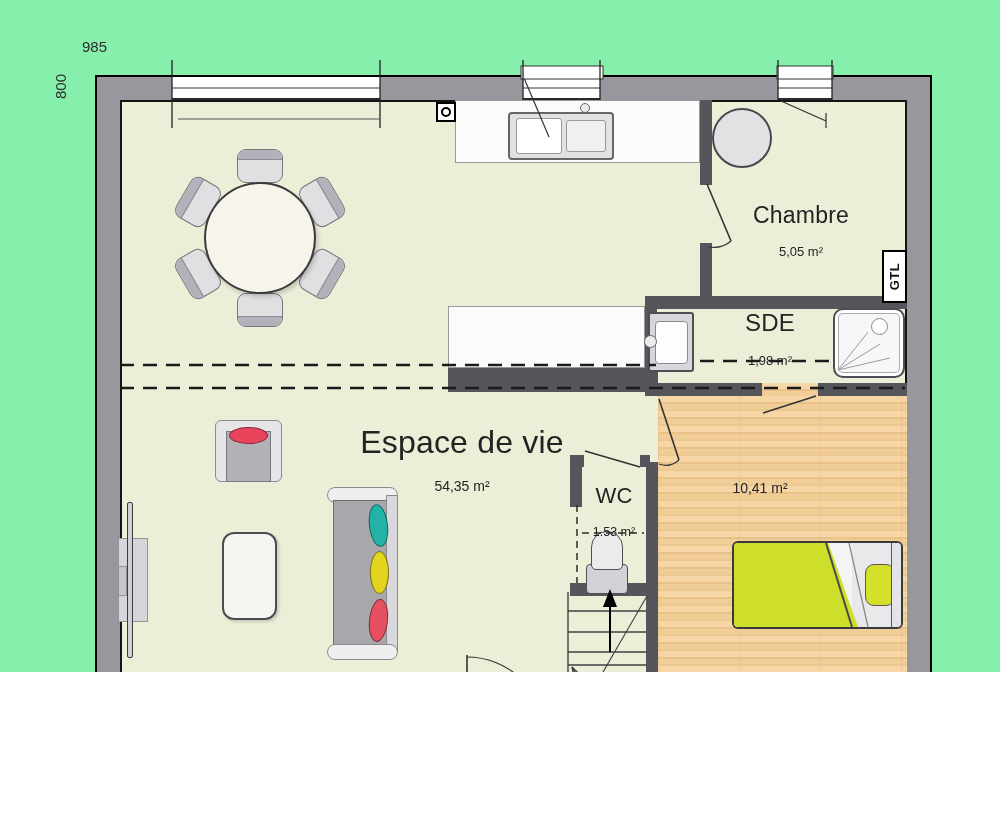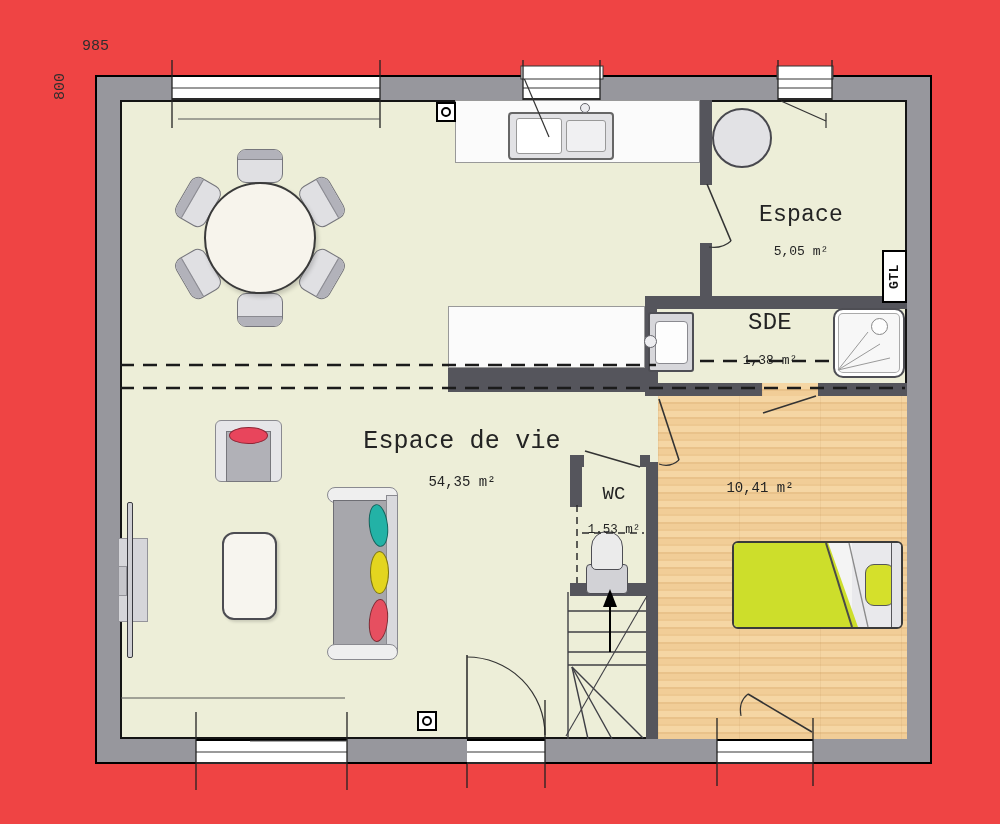--- a/index.html
+++ b/index.html
@@ -1,17 +1,17 @@
 <!DOCTYPE html>
 <html><head>
 <meta charset="utf-8">
 <style>
   html,body{margin:0;padding:0;background:#fff;}
-  #plan{position:relative;width:1000px;height:824px;background:#ef4444;
-        font-family:Liberation Mono, monospace;overflow:hidden;}
+  #plan{position:relative;width:1000px;height:672px;background:#86efac;
+        font-family:Liberation Sans, sans-serif;overflow:hidden;}
   
   .ext-wall{position:absolute;left:95px;top:75px;width:837px;height:689px;
             background:#97979d;border:2px solid #000;box-sizing:border-box;}
   .floor{position:absolute;left:120px;top:100px;width:787px;height:639px;
          background:#edeed8;border:2px solid #141414;box-sizing:border-box;}
   .wood{position:absolute;background:
         repeating-linear-gradient(90deg,rgba(165,115,60,.10) 0 1px,transparent 1px 81px),
         repeating-linear-gradient(0deg,#f1cd97 0px,#f1cd97 5px,#e9c28a 5px,#e9c28a 7px,#f5d6a4 7px,#f5d6a4 13px,#edc891 13px,#edc891 15px);}
   .wall{position:absolute;background:#55555c;}
   
@@ -229,32 +229,32 @@
       <line x1="849" y1="543" x2="868" y2="627" stroke="#8a8a8a" stroke-width="1.3"></line>
     </g>
     <g stroke="#9a9a9a" stroke-width="1">
       <line x1="838" y1="370" x2="868" y2="332"></line>
       <line x1="838" y1="370" x2="880" y2="344"></line>
       <line x1="838" y1="370" x2="890" y2="358"></line>
     </g>
   </svg>
 
   <div class="room-label" style="left:462px;top:449px;">
-    <span class="rname" style="font-size:25px;margin-top:19px;">Espace de vie</span>
+    <span class="rname" style="font-size:32px;margin-top:19px;">Espace de vie</span>
     <span class="rarea">54,35 m²</span>
   </div>
   <div class="room-label" style="left:801px;top:231px;">
-    <span class="rname" style="font-size:23px;">Espace</span>
+    <span class="rname" style="font-size:23px;">Chambre</span>
     <span class="rarea" style="font-size:13px;">5,05 m²</span>
   </div>
   <div class="room-label" style="left:770px;top:339px;">
     <span class="rname">SDE</span>
-    <span class="rarea" style="font-size:13px;">1,38 m²</span>
+    <span class="rarea" style="font-size:13px;">1,98 m²</span>
   </div>
   <div class="room-label" style="left:614px;top:511px;">
-    <span class="rname" style="font-size:19px;text-align:center;">WC</span>
+    <span class="rname" style="font-size:22px;text-align:center;">WC</span>
     <span class="rarea" style="font-size:12.5px;">1.53 m²</span>
   </div>
   <div class="room-label" style="left:760px;top:480px;">
     <span class="rarea">10,41 m²</span>
   </div>
 
 </div>
 
 </body></html>

